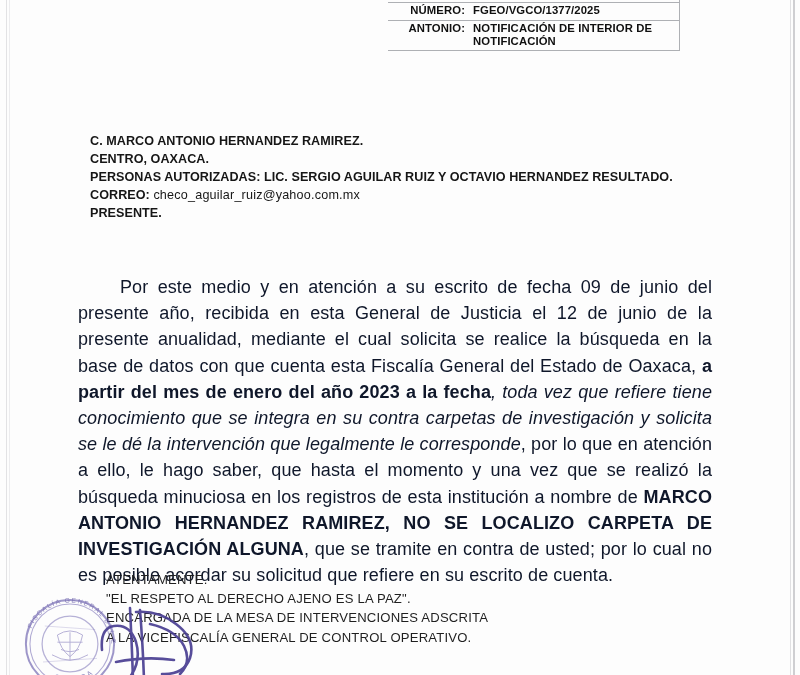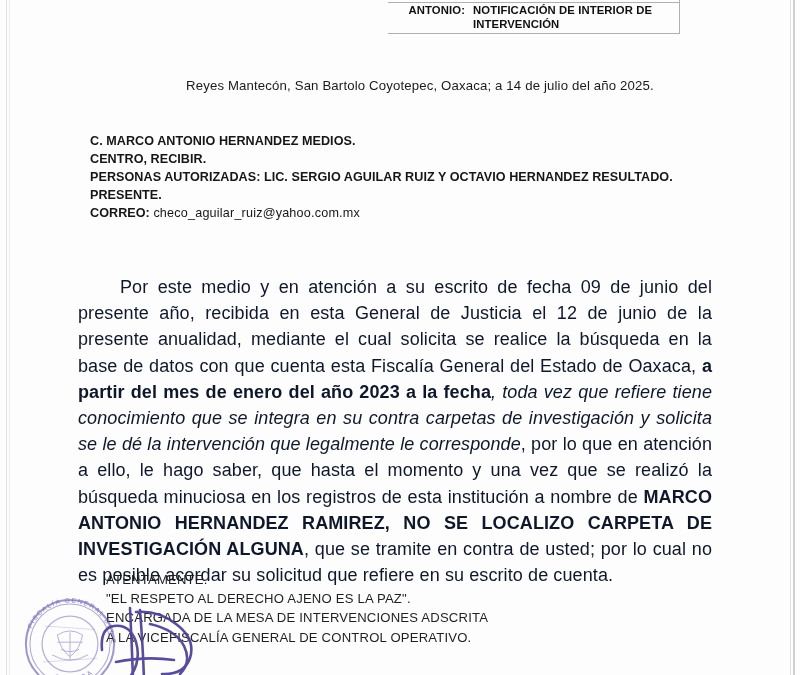--- a/index.html
+++ b/index.html
@@ -152,37 +152,40 @@
   <div class="page-edge r1"></div>
   <div class="page-edge r2"></div>
 
   <table id="header-table">
     <tbody>
         <tr class="first">
       <td class="lbl">SECCIÓN</td>
       <td class="val">CONTROL OPERATIVO.</td>
     </tr>
     <tr>
+      <td class="lbl">NÚMERO:</td>
+      <td class="val">FGEO/VGCO/1377/2025</td>
+    </tr>
+    <tr>
       <td class="lbl">ANTONIO:</td>
       <td class="val">
         <span>NOTIFICACIÓN DE INTERIOR DE</span>
-        <span class="asunto-l2">INTERVENCIÓN</span>
+        <span class="asunto-l2">NOTIFICACIÓN</span>
       </td>
     </tr>
   </tbody>
     </table>
 
-  <div id="place-date">Reyes Mantecón, San Bartolo Coyotepec, Oaxaca; a 14 de julio del año 2025.</div>
 
   <div id="addressee">
-    <span class="ln">C. MARCO ANTONIO HERNANDEZ MEDIOS.</span>
-    <span class="ln">CENTRO, RECIBIR.</span>
+    <span class="ln">C. MARCO ANTONIO HERNANDEZ RAMIREZ.</span>
+    <span class="ln">CENTRO, OAXACA.</span>
     <span class="ln">PERSONAS AUTORIZADAS: LIC. SERGIO AGUILAR RUIZ Y OCTAVIO HERNANDEZ RESULTADO.</span>
+    <span class="ln"><span>CORREO: </span><span class="mail">checo_aguilar_ruiz@yahoo.com.mx</span></span>
     <span class="ln">PRESENTE.</span>
-    <span class="ln"><span>CORREO: </span><span class="mail">checo_aguilar_ruiz@yahoo.com.mx</span></span>
   </div>
 
   <div class="para" id="para-1"><span class="ind"></span><span>Por este medio y en atención a su escrito de fecha 09 de junio del presente año, recibida en esta General de Justicia el 12 de junio de la presente anualidad, mediante el cual solicita se realice la búsqueda en la base de datos con que cuenta esta Fiscalía General del Estado de Oaxaca, </span><b>a partir del mes de enero del año 2023 a la fecha</b><i>, toda vez que refiere tiene conocimiento que se integra en su contra carpetas de investigación y solicita se le dé la intervención que legalmente le corresponde</i><span>, por lo que en atención a ello, le hago saber, que hasta el momento y una vez que se realizó la búsqueda minuciosa en los registros de esta institución a nombre de </span><b>MARCO ANTONIO HERNANDEZ RAMIREZ, NO SE LOCALIZO CARPETA DE INVESTIGACIÓN ALGUNA</b><span>, que se tramite en contra de usted; por lo cual no es posible acordar su solicitud que refiere en su escrito de cuenta.</span></div>
 
 
   <div id="closing">
     <span class="ln">ATENTAMENTE.</span>
     <span class="ln">"EL RESPETO AL DERECHO AJENO ES LA PAZ".</span>
     <span class="ln">ENCARGADA DE LA MESA DE INTERVENCIONES ADSCRITA</span>
     <span class="ln">A LA VICEFISCALÍA GENERAL DE CONTROL OPERATIVO.</span>

